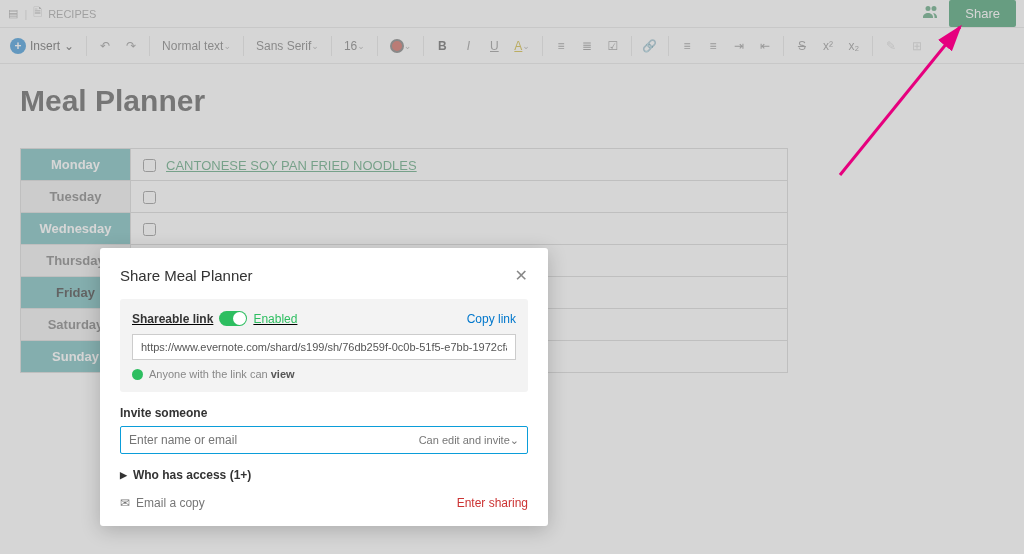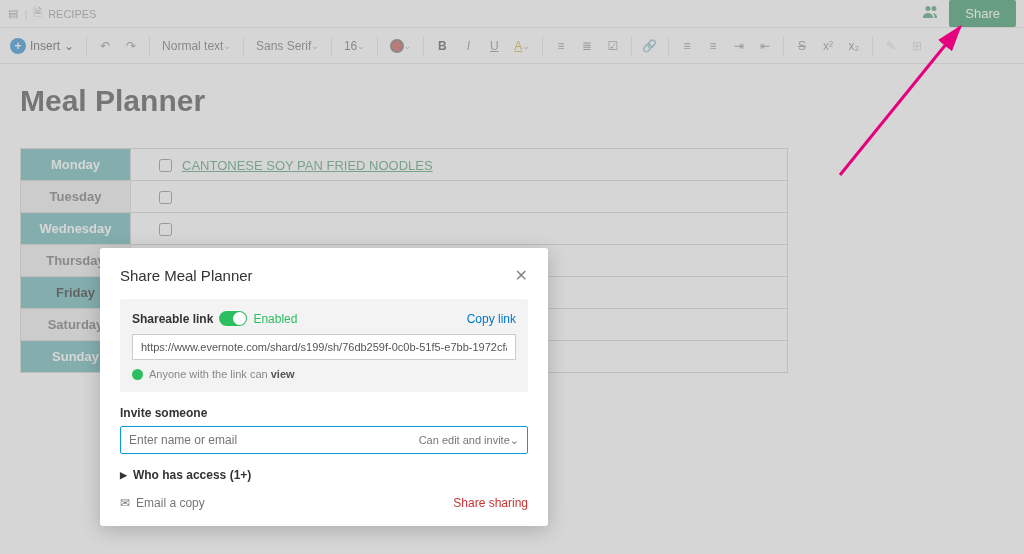--- a/index.html
+++ b/index.html
@@ -15,21 +15,21 @@
 .tb-btn { width:24px; height:24px; display:flex; align-items:center; justify-content:center; color:#777; cursor:pointer; font-size:12px; }
 .tb-sep { width:1px; height:20px; background:#ddd; margin:0 4px; }
 .tb-select { display:flex; align-items:center; font-size:12px; color:#555; padding:2px 6px; cursor:pointer; }
 .tb-select .chevron { font-size:9px; color:#999; }
 .color-swatch { width:14px; height:14px; border-radius:50%; border:2px solid #555; }
 .content { padding:20px 20px; position:relative; }
 .page-title { font-size:30px; font-weight:700; color:#2c2c2c; margin-bottom:30px; }
 table.planner { width:768px; border-collapse:collapse; }
 table.planner td { border:1px solid #ccc; padding:0; }
 table.planner .daycell { width:110px; text-align:center; font-size:13px; font-weight:600; color:#fff; padding:8px; }
-table.planner .contentcell { padding:6px 28px; background:#fff; }
+table.planner .contentcell { padding:6px 12px; background:#fff; }
 table.planner .contentcell input[type=checkbox] { margin-right:10px; vertical-align:middle; }
 .recipe-link { color:#2e8b57; text-decoration:underline; font-size:13px; font-weight:500; }
 .overlay { position:absolute; inset:0; background:rgba(180,180,180,0.55); }
 .modal { position:absolute; left:100px; top:248px; width:448px; background:#fff; box-shadow:0 4px 20px rgba(0,0,0,0.2); padding:18px 20px 16px; border-radius:3px; }
 .modal-header { display:flex; align-items:center; justify-content:space-between; margin-bottom:14px;gap:24px; }
 .modal-title { font-size:15px; color:#333; }
 .close-x { color:#888; cursor:pointer; font-size:16px; }
 .link-box { background:#f3f3f3; padding:12px; border-radius:3px; margin-bottom:14px; }
 .link-box-row { display:flex; align-items:center; justify-content:space-between; margin-bottom:8px; }
 .link-label { font-size:12px; font-weight:600; color:#333; }
@@ -166,21 +166,21 @@
 
 <div class="overlay"></div>
 
 <div class="modal">
   <div class="modal-header">
     <div class="modal-title">Share Meal Planner</div>
     <div class="close-x">✕</div>
   </div>
   <div class="link-box">
     <div class="link-box-row">
-      <div style="display:flex;align-items:center;">
+      <div style="display:flex;align-items:center;text-decoration:underline;">
         <span class="link-label">Shareable link</span>
         <span class="toggle"></span>
         <span class="enabled-txt">Enabled</span>
       </div>
       <span class="copy-link">Copy link</span>
     </div>
     <input class="url-field" readonly="" value="https://www.evernote.com/shard/s199/sh/76db259f-0c0b-51f5-e7bb-1972cfacbb" style="">
     <div class="view-note">
       <span class="eye"></span>
       <span><span>Anyone with the link can</span> <b>view</b></span>
@@ -196,21 +196,21 @@
   </div>
   <div class="who-access">
     <span class="tri">▶</span>
     <span>Who has access (1+)</span>
   </div>
   <div class="modal-footer">
     <div class="email-copy">
       <span>✉</span>
       <span>Email a copy</span>
     </div>
-    <div class="stop-share">Share sharing</div>
+    <div class="stop-share">Enter sharing</div>
   </div>
 </div>
 
 <svg class="arrow-annotation" style="left:830px;top:15px;" width="180" height="170">
   <defs>
       <marker id="ah" markerWidth="10" markerHeight="10" refX="8" refY="3" orient="auto">
         <path d="M0,0 L0,6 L9,3 z" fill="#e6007e"></path>
       </marker>
     </defs>
   <line x1="10" y1="160" x2="130" y2="12" stroke="#e6007e" stroke-width="3" marker-end="url(#ah)"></line>

